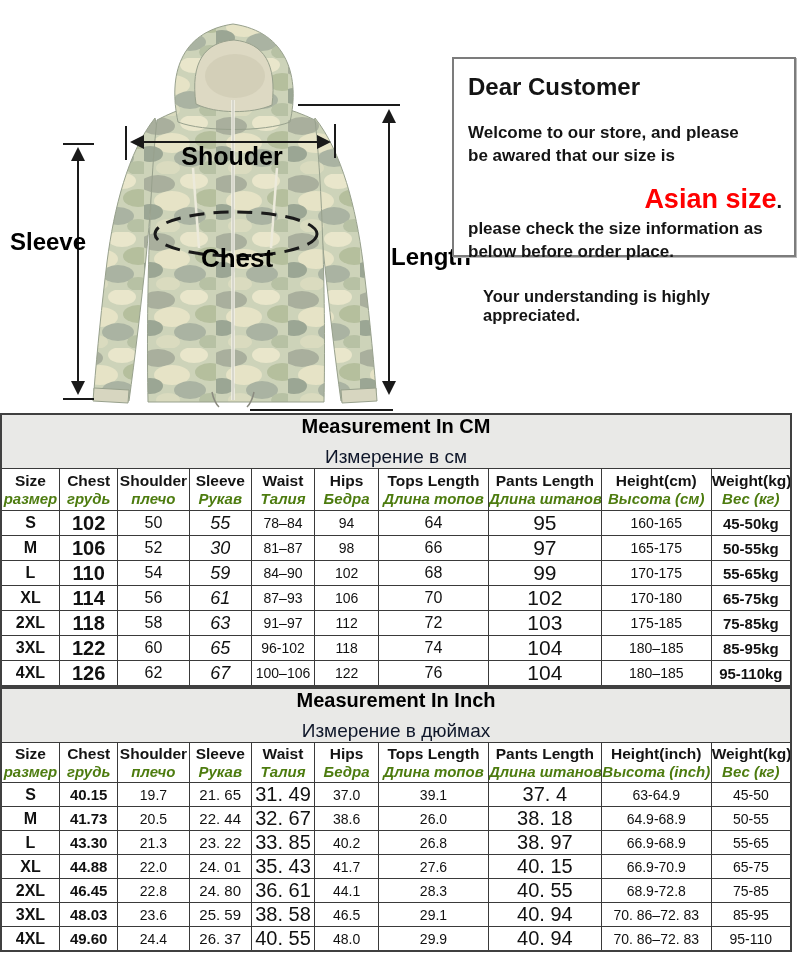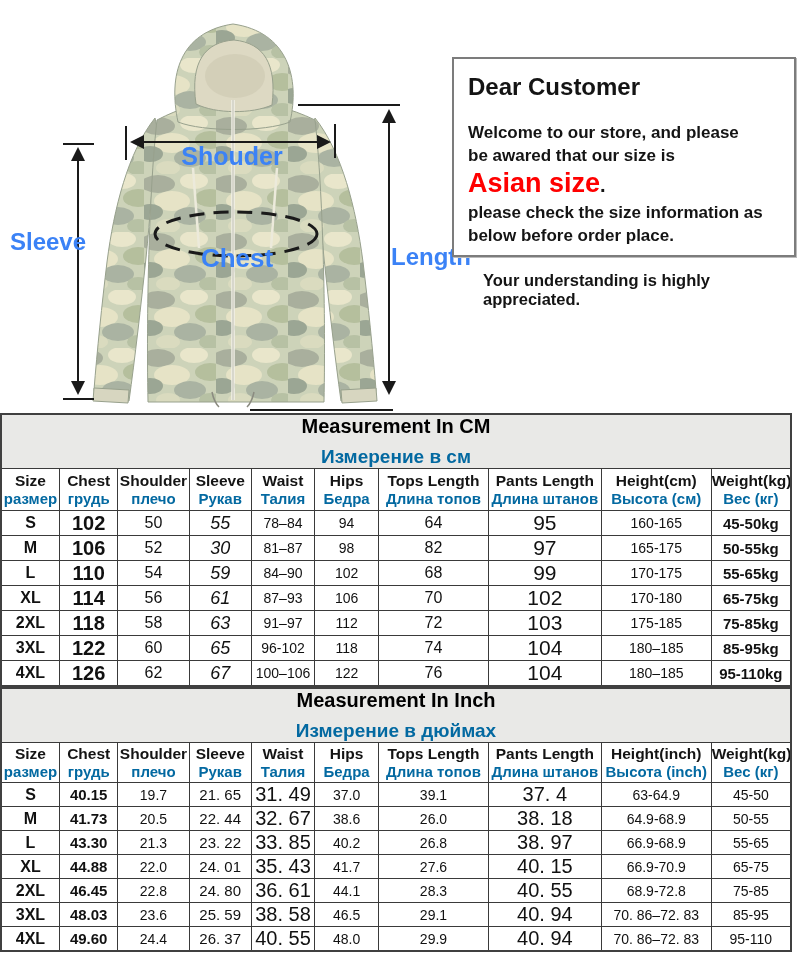--- a/index.html
+++ b/index.html
@@ -4,59 +4,59 @@
 <style>
   * { margin:0; padding:0; box-sizing:border-box; }
   body { background:#fff; }
   .page {
     position:relative; width:800px; height:956px; overflow:hidden;
     background:#fff; font-family:"Liberation Sans", sans-serif;
   }
   
   .hero { position:relative; width:800px; height:413px; background:#fff; }
   .hero svg.scene { position:absolute; left:0; top:0; }
-  .lbl { position:absolute; font-weight:bold; color:#3b82f6; line-height:1.05; }
+  .lbl { position:absolute; font-weight:bold; color:#000000; line-height:1.05; }
   .lbl-shoulder { left:150px; top:143px; width:164px; text-align:center; font-size:25px; }
   .lbl-sleeve   { left:10px;  top:229px; width:70px;  text-align:center; font-size:24px; }
   .lbl-chest    { left:171px; top:245px; width:132px; text-align:center; font-size:26px; }
   .lbl-length   { left:391px; top:244px; font-size:24px; }
   
   .notice {
     position:absolute; left:452px; top:57px; width:344px; height:200px;
     background:#fff; border:2px solid #7c7c7c; box-shadow:1px 1px 0 #bbb;
     padding:10px 12px; color:#141414; font-weight:bold;
   }
   .notice-title { font-size:24px; margin:4px 0 20px 2px; }
   .notice-line  { font-size:17px; line-height:23px; margin-left:2px; }
-  .notice-asian { margin:2px 0 0 2px; line-height:28px; }
+  .notice-asian { margin:18px 0 0 2px; line-height:28px;text-align:right; }
   .notice-asian .hl { color:#ff0000; font-size:27px; }
   .notice-asian .dot { color:#141414; font-size:20px; }
   .notice-footer { font-size:16.5px; margin:24px 0 0 17px; }
   
   table.size-table {
     width:792px; border-collapse:collapse; table-layout:fixed;
     border:2px solid #404040; background:#fff; color:#111;padding-left:42px;
   }
   .size-table td, .size-table th {
     border:1px solid #3a3a3a; text-align:center; vertical-align:middle;
     padding:0; white-space:nowrap; overflow:hidden;
   }
   col.w1{width:7.4%} col.w2{width:7.4%} col.w3{width:9.0%} col.w4{width:7.9%}
   col.w5{width:8.0%} col.w6{width:8.1%} col.w7{width:13.9%} col.w8{width:14.3%}
   col.w9{width:13.9%} col.w10{width:10.1%}
   .title-cell { background:#e9e9e7; }
   .cm  .title-cell { height:54px; }
   .inch .title-cell { height:52px; }
   .t-en { font-size:20px; font-weight:bold; color:#000; }
-  .t-ru { font-size:19px; font-weight:bold; color:#0369a1;margin-top:8px; }
+  .t-ru { font-size:19px; font-weight:normal; color:#0f172a;margin-top:8px; }
   .header-row th { background:#fff; }
   .cm  .header-row th { height:42px; }
   .inch .header-row th { height:40px; }
   .h-en { font-size:15.5px; font-weight:bold; color:#141414; }
-  .h-ru { font-size:15px;  font-weight:bold; color:#0369a1; }
+  .h-ru { font-size:15px;  font-weight:bold; color:#4d7c0f;font-style:italic; }
   .cm  tbody td { height:24px; }
   .inch tbody td { height:24px; }
   
   .c-size { font-weight:bold; font-size:16px; }
   .c-b20  { font-weight:bold; font-size:20px; }
   .c-b16  { font-weight:bold; font-size:15px; }
   .c-n14  { font-size:14px; }
   .c-n15  { font-size:15px; }
   .c-n16  { font-size:16px; }
   .c-n17  { font-size:14px; }
@@ -223,21 +223,21 @@
           <td class="c-n14">160-165</td>
           <td class="c-wt">45-50kg</td>
         </tr>
         <tr>
           <td class="c-size">M</td>
           <td class="c-b20">106</td>
           <td class="c-n16">52</td>
           <td class="c-n19">30</td>
           <td class="c-n17">81–87</td>
           <td class="c-n17">98</td>
-          <td class="c-n16">82</td>
+          <td class="c-n16">66</td>
           <td class="c-n21">97</td>
           <td class="c-n14">165-175</td>
           <td class="c-wt">50-55kg</td>
         </tr>
         <tr>
           <td class="c-size">L</td>
           <td class="c-b20">110</td>
           <td class="c-n16">54</td>
           <td class="c-n19">59</td>
           <td class="c-n17">84–90</td>

